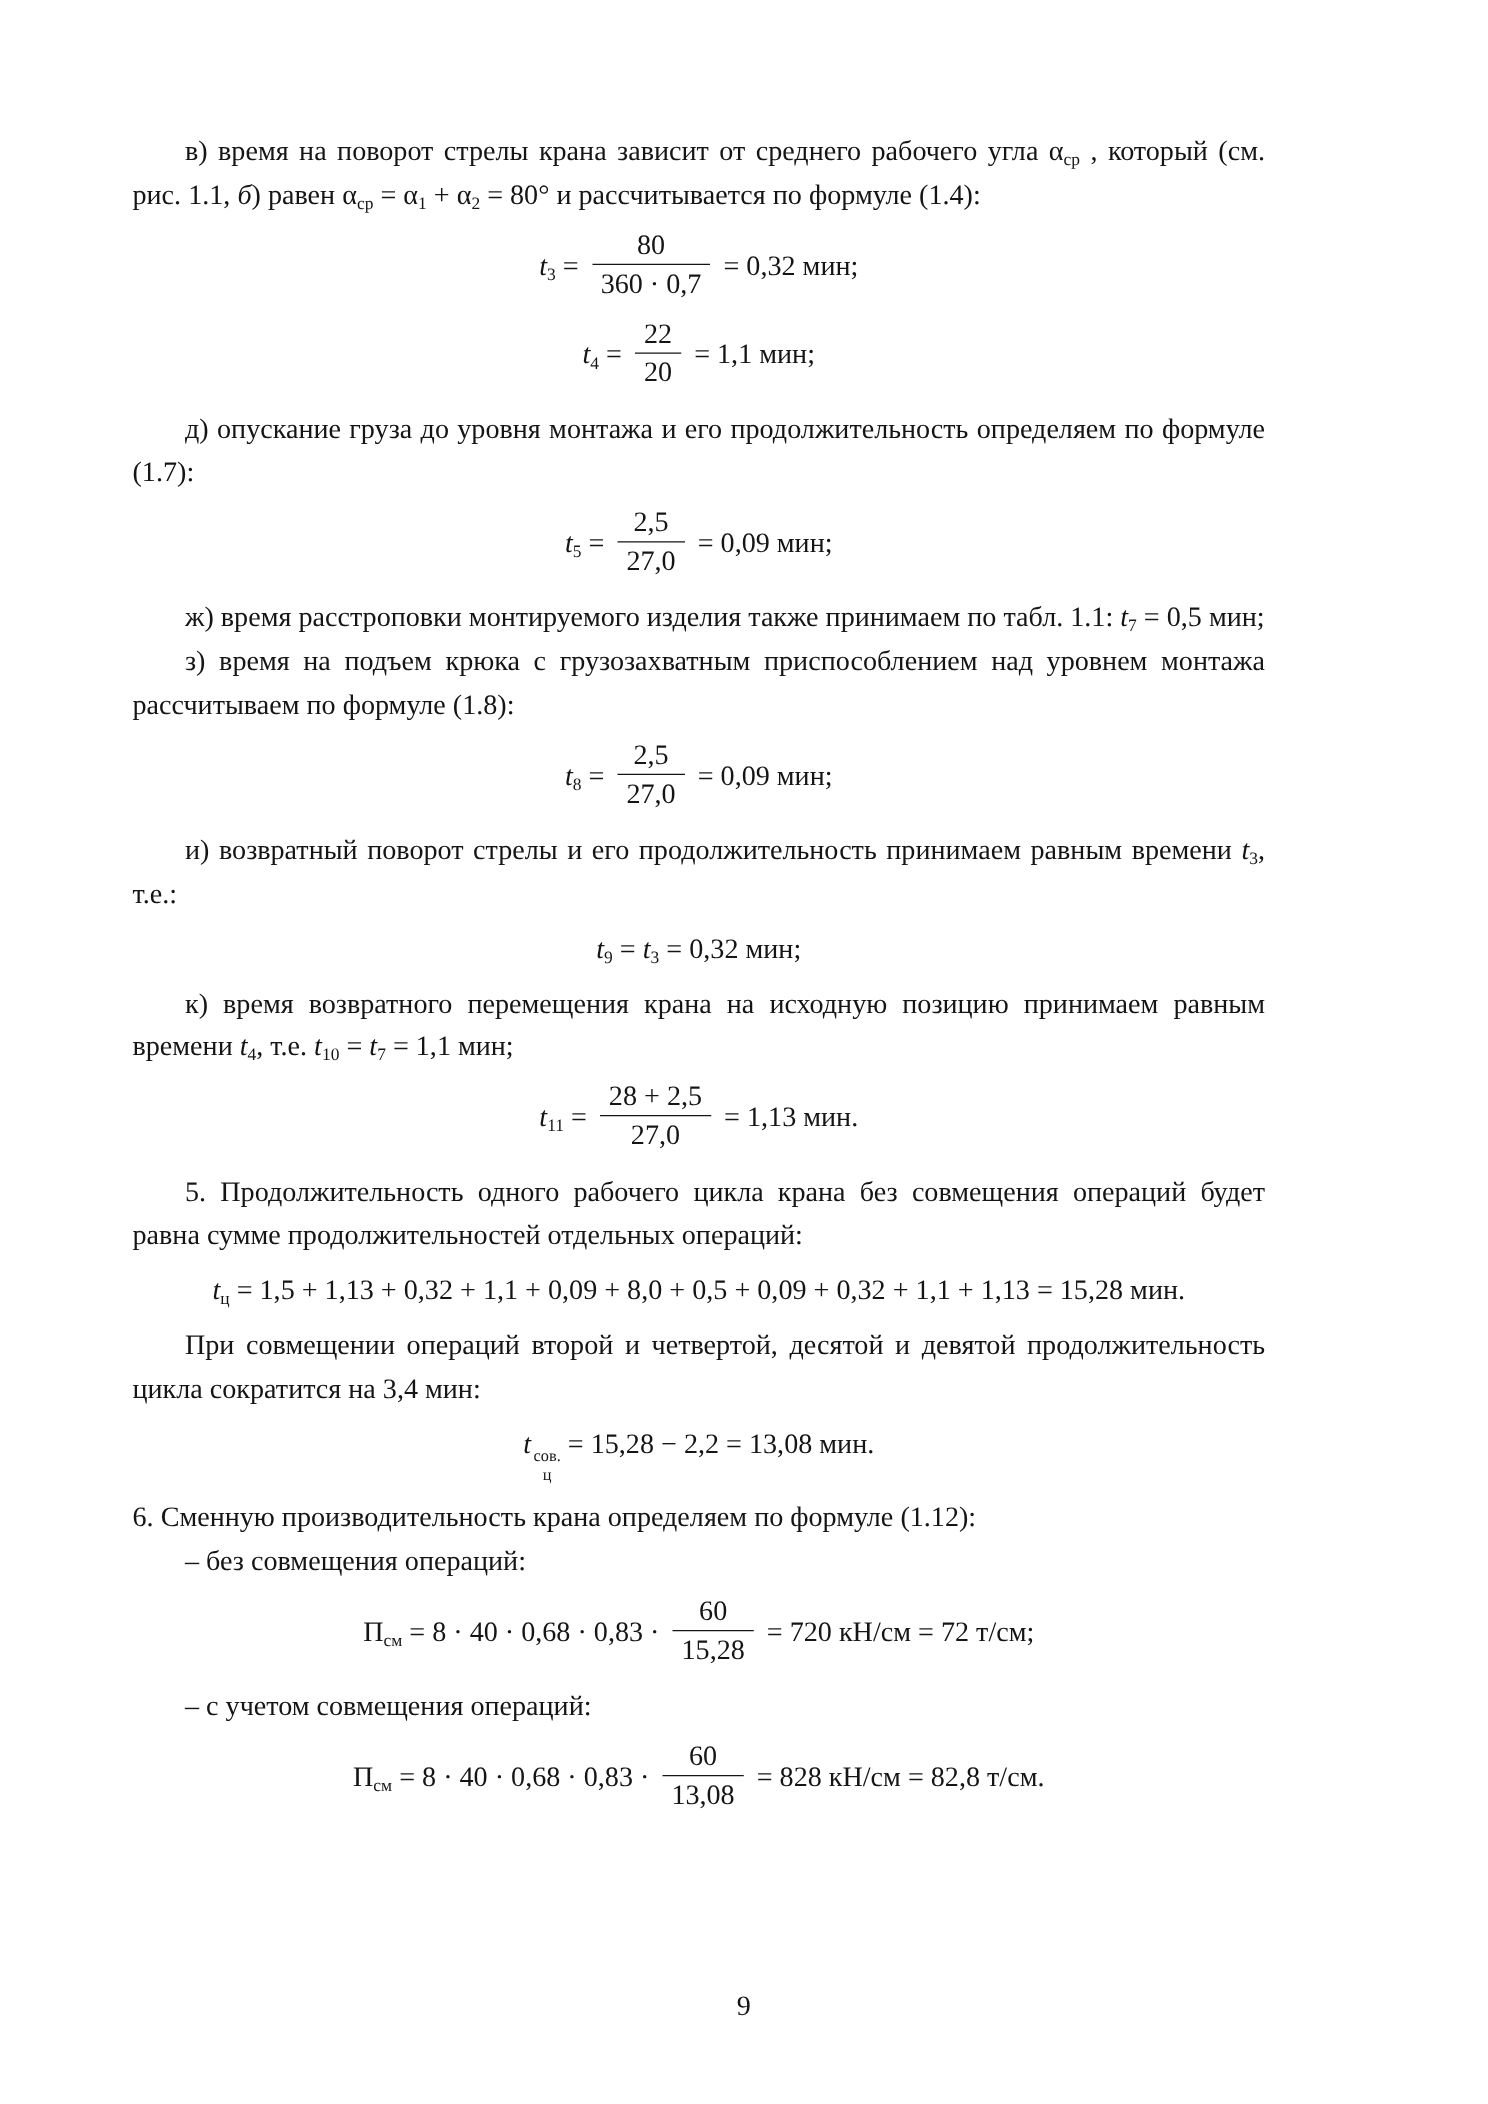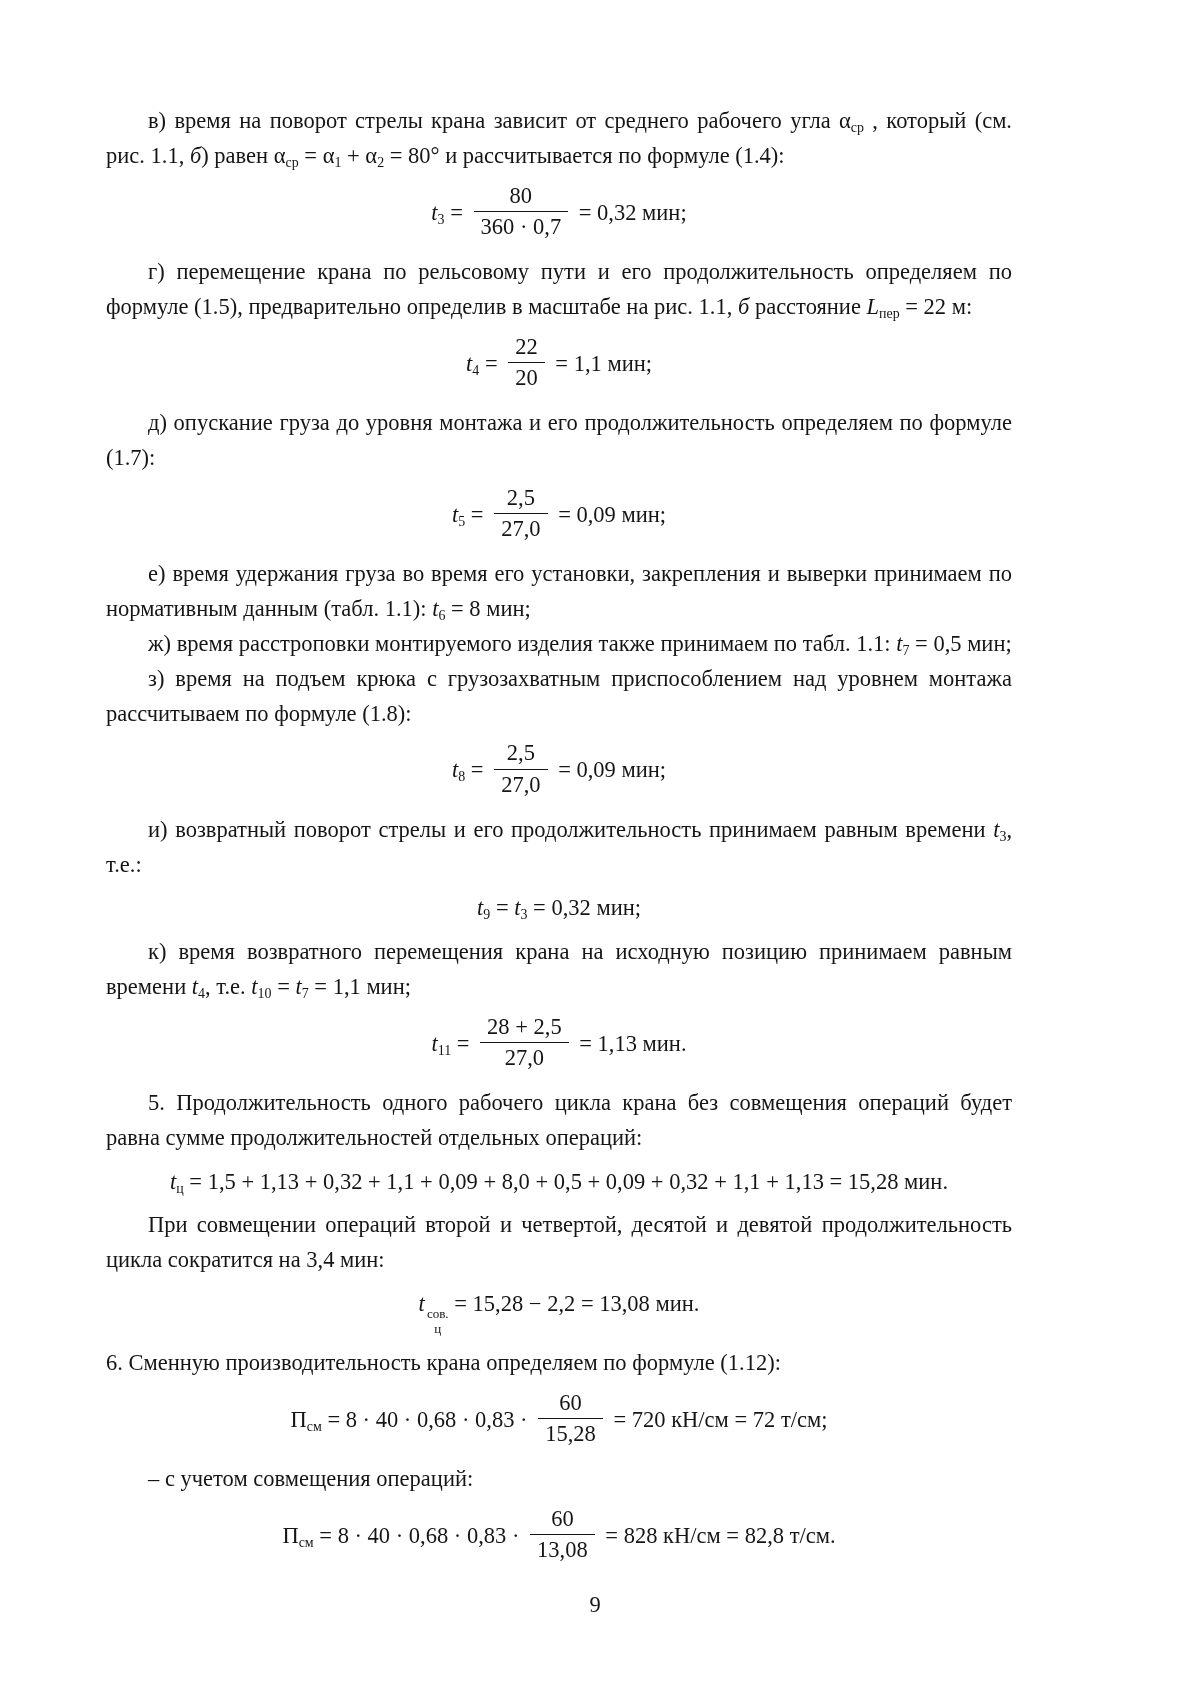--- a/index.html
+++ b/index.html
@@ -67,38 +67,37 @@
     color: #151515;
   }
 </style>
 </head>
 <body>
 
 <div class="page">
   <div class="content" id="content">
       <div class="para indent"><span>в) время на поворот стрелы крана зависит от среднего рабочего угла α</span><sub>ср</sub><span> , который (см. рис. 1.1, </span><span class="it">б</span><span>) равен α</span><sub>ср</sub><span> = α</span><sub>1</sub><span> + α</span><sub>2</sub><span> = 80° и рассчитывается по формуле (1.4):</span></div>
       <div class="formula"><span class="it">t</span><sub>3</sub><span> = </span><span class="frac"><span class="num">80</span><span class="den">360 · 0,7</span></span><span> = 0,32 мин;</span></div>
-      <div class="para indent"><span>г) перемещение крана по рельсовому пути и его продолжительность определяем по формуле (1.5), предварительно определив в масштабе на рис. 1.1, </span><span class="it">б</span><span> расстояние </span><span class="it">L</span><sub>пер</sub><span> = 22 м:</span></div>
       <div class="formula"><span class="it">t</span><sub>4</sub><span> = </span><span class="frac"><span class="num">22</span><span class="den">20</span></span><span> = 1,1 мин;</span></div>
       <div class="para indent"><span>д) опускание груза до уровня монтажа и его продолжительность определяем по формуле (1.7):</span></div>
       <div class="formula"><span class="it">t</span><sub>5</sub><span> = </span><span class="frac"><span class="num">2,5</span><span class="den">27,0</span></span><span> = 0,09 мин;</span></div>
-      <div class="para indent"><span>е) время удержания груза во время его установки, закрепления и выверки принимаем по нормативным данным (табл. 1.1): </span><span class="it">t</span><sub>6</sub><span> = 8 мин;</span></div>
       <div class="para indent"><span>ж) время расстроповки монтируемого изделия также принимаем по табл. 1.1: </span><span class="it">t</span><sub>7</sub><span> = 0,5 мин;</span></div>
       <div class="para indent"><span>з) время на подъем крюка с грузозахватным приспособлением над уровнем монтажа рассчитываем по формуле (1.8):</span></div>
       <div class="formula"><span class="it">t</span><sub>8</sub><span> = </span><span class="frac"><span class="num">2,5</span><span class="den">27,0</span></span><span> = 0,09 мин;</span></div>
       <div class="para indent"><span>и) возвратный поворот стрелы и его продолжительность принимаем равным времени </span><span class="it">t</span><sub>3</sub><span>, т.е.:</span></div>
       <div class="formula"><span class="it">t</span><sub>9</sub><span> = </span><span class="it">t</span><sub>3</sub><span> = 0,32 мин;</span></div>
       <div class="para indent"><span>к) время возвратного перемещения крана на исходную позицию принимаем равным времени </span><span class="it">t</span><sub>4</sub><span>, т.е. </span><span class="it">t</span><sub>10</sub><span> = </span><span class="it">t</span><sub>7</sub><span> = 1,1 мин;</span></div>
       <div class="formula"><span class="it">t</span><sub>11</sub><span> = </span><span class="frac"><span class="num">28 + 2,5</span><span class="den">27,0</span></span><span> = 1,13 мин.</span></div>
       <div class="para indent"><span>5. Продолжительность одного рабочего цикла крана без совмещения операций будет равна сумме продолжительностей отдельных операций:</span></div>
       <div class="formula"><span class="it">t</span><sub>ц</sub><span> = 1,5 + 1,13 + 0,32 + 1,1 + 0,09 + 8,0 + 0,5 + 0,09 + 0,32 + 1,1 + 1,13 = 15,28 мин.</span></div>
       <div class="para indent"><span>При совмещении операций второй и четвертой, десятой и девятой продолжительность цикла сократится на 3,4 мин:</span></div>
       <div class="formula"><span class="it">t</span><span class="stack">
           <span>сов.</span>
           <span>ц</span>
         </span><span> = 15,28 − 2,2 = 13,08 мин.</span></div>
       <div class="para"><span>6. Сменную производительность крана определяем по формуле (1.12):</span></div>
+      <div class="para indent"><span>– без совмещения операций:</span></div>
       <div class="formula"><span>П</span><sub>см</sub><span> = 8 · 40 · 0,68 · 0,83 · </span><span class="frac"><span class="num">60</span><span class="den">15,28</span></span><span> = 720 кН/см = 72 т/см;</span></div>
       <div class="para indent"><span>– с учетом совмещения операций:</span></div>
       <div class="formula"><span>П</span><sub>см</sub><span> = 8 · 40 · 0,68 · 0,83 · </span><span class="frac"><span class="num">60</span><span class="den">13,08</span></span><span> = 828 кН/см = 82,8 т/см.</span></div>
     </div>
   <div class="page-number">9</div>
 </div>
 
 </body></html>

